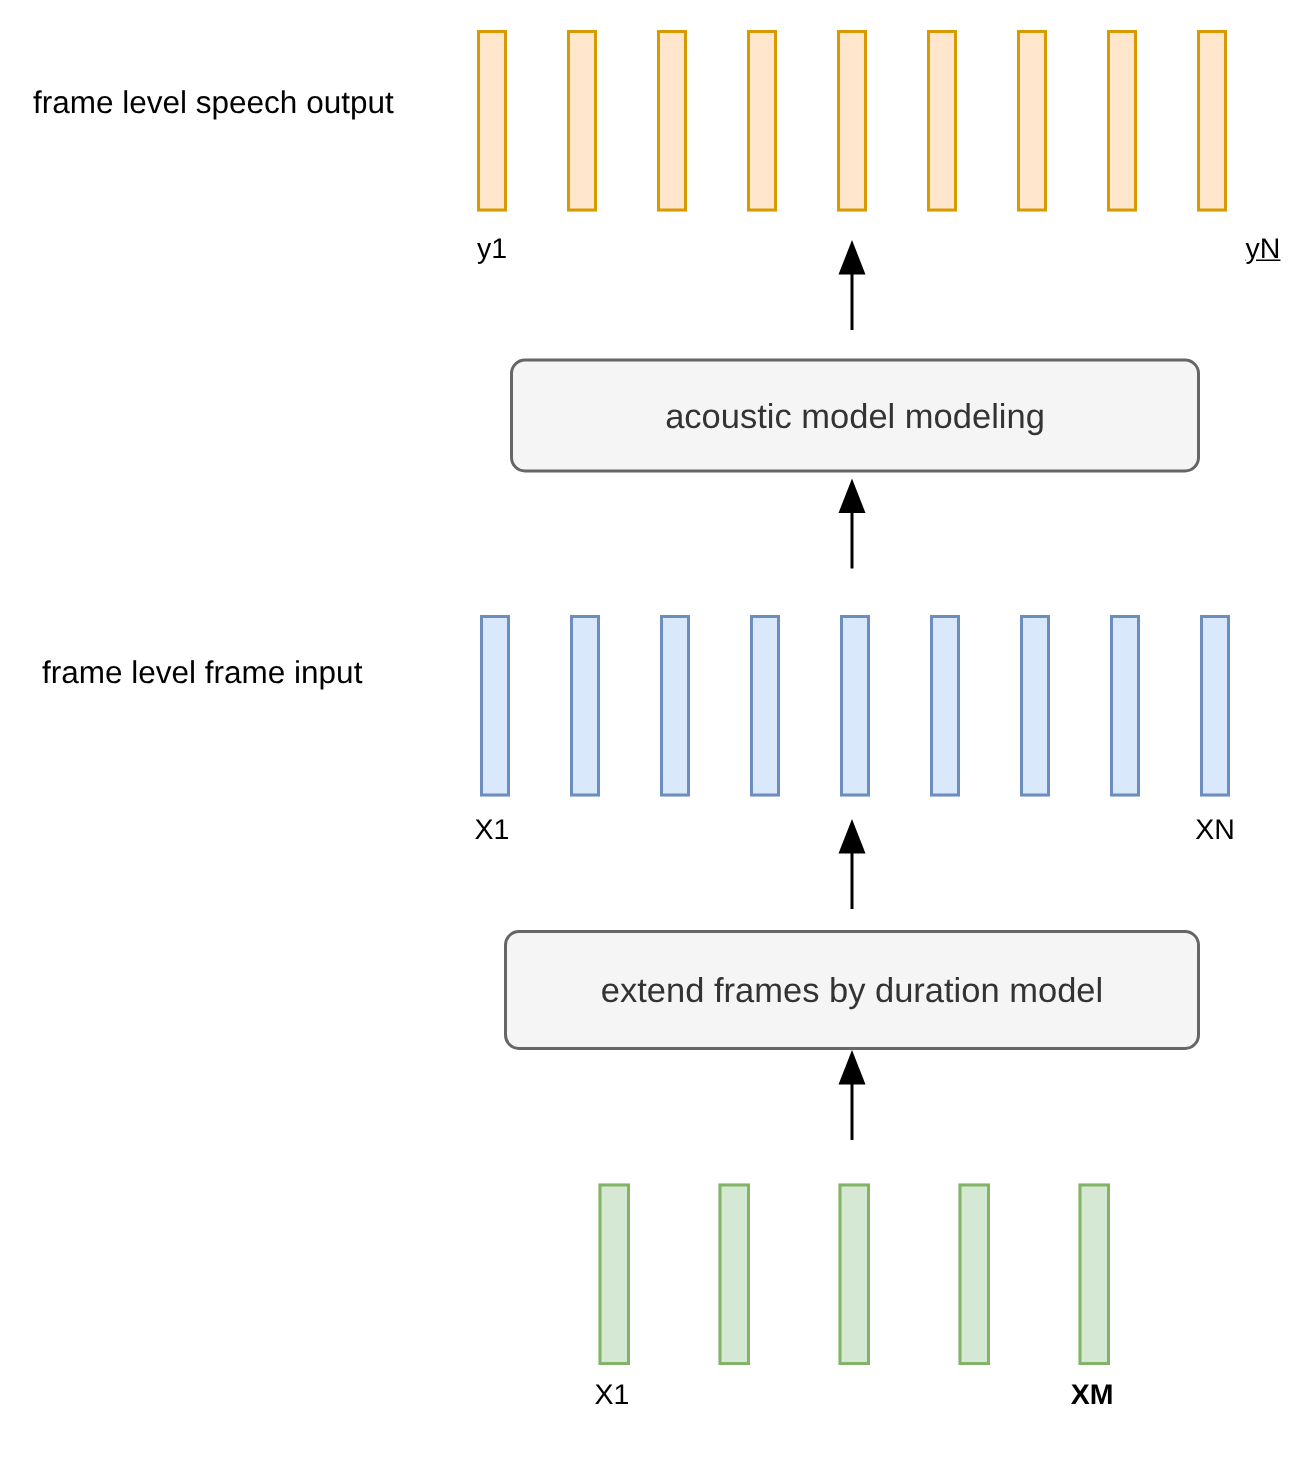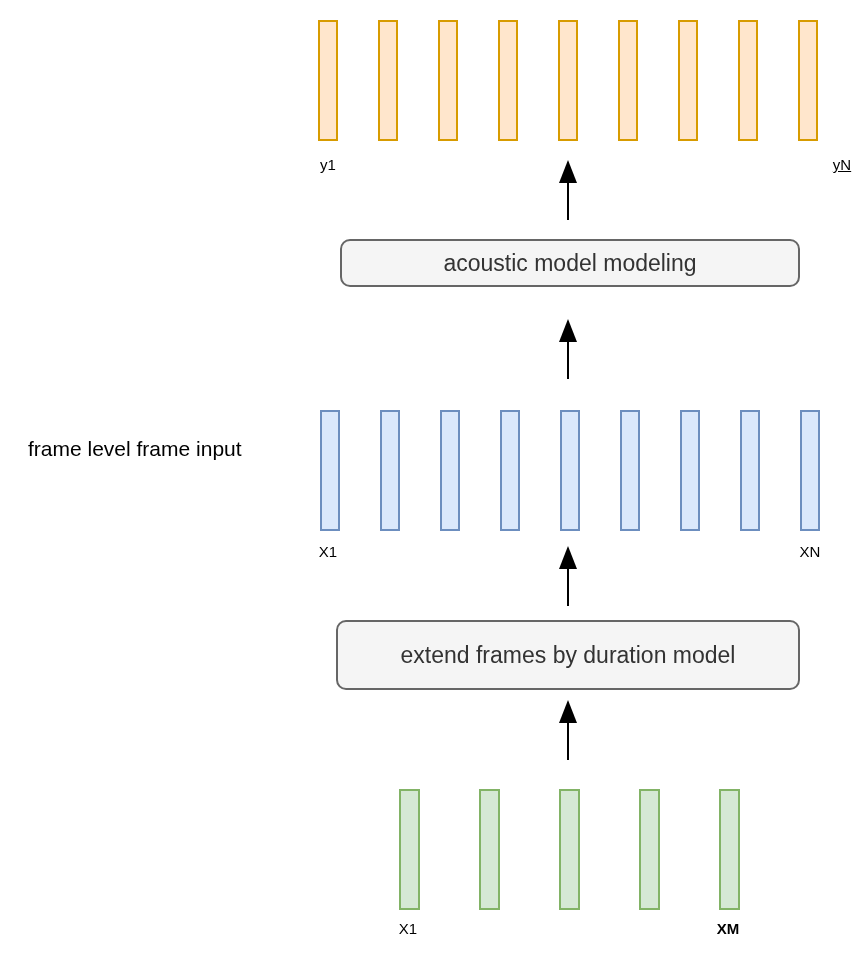--- a/index.html
+++ b/index.html
@@ -26,38 +26,38 @@
     box-sizing: border-box;
   }
   .row-label {
     position: absolute;
     font-size: 21px;
     color: #000000;
     white-space: nowrap;
   }
   .tick-label {
     position: absolute;
-    font-size: 15px;
+    font-size: 19px;
     color: #000000;
     transform: translateX(-50%);
     white-space: nowrap;
   }
   .process-box {
     position: absolute;
     border: 2px solid;
     border-radius: 10px;
     box-sizing: border-box;
     display: flex;
     align-items: center;
     justify-content: center;
     font-size: 23px;
     white-space: nowrap;
   }
-  .box1 { left: 340px; top: 239px; width: 460px; height: 48px; }
-  .box2 { left: 336px; top: 620px; width: 464px; height: 70px; }
+  .box1 { left: 340px; top: 239px; width: 460px; height: 76px; }
+  .box2 { left: 336px; top: 620px; width: 464px; height: 80px; }
   .arrow {
     position: absolute;
     width: 22px;
     height: 61px;
     color: #000000;
   }
   .a1 { left: 557px; top: 160px; }
   .a2 { left: 557px; top: 319px; }
   .a3 { left: 557px; top: 546px; }
   .a4 { left: 557px; top: 700px; }
@@ -69,20 +69,21 @@
   .tick-r1-first { left: 328px; top: 543px; }
   .tick-r1-last  { left: 810px; top: 543px; text-align: center; }
   .tick-r2-first { left: 408px; top: 920px; }
   .tick-r2-last  { left: 728px; top: 920px; font-weight: bold; }
 </style>
 </head>
 <body>
 
 <div class="stage">
 
+  <div class="row-label lbl-row0">frame level speech output</div>
   <div class="row-label lbl-row1">frame level frame input</div>
 
   <div class="row-layer">
       <div class="bar" style="left: 318px; top: 20px; width: 20px; height: 121px; background: rgb(255, 230, 204); border-color: rgb(215, 155, 0);"></div>
       <div class="bar" style="left: 378px; top: 20px; width: 20px; height: 121px; background: rgb(255, 230, 204); border-color: rgb(215, 155, 0);"></div>
       <div class="bar" style="left: 438px; top: 20px; width: 20px; height: 121px; background: rgb(255, 230, 204); border-color: rgb(215, 155, 0);"></div>
       <div class="bar" style="left: 498px; top: 20px; width: 20px; height: 121px; background: rgb(255, 230, 204); border-color: rgb(215, 155, 0);"></div>
       <div class="bar" style="left: 558px; top: 20px; width: 20px; height: 121px; background: rgb(255, 230, 204); border-color: rgb(215, 155, 0);"></div>
       <div class="bar" style="left: 618px; top: 20px; width: 20px; height: 121px; background: rgb(255, 230, 204); border-color: rgb(215, 155, 0);"></div>
       <div class="bar" style="left: 678px; top: 20px; width: 20px; height: 121px; background: rgb(255, 230, 204); border-color: rgb(215, 155, 0);"></div>

